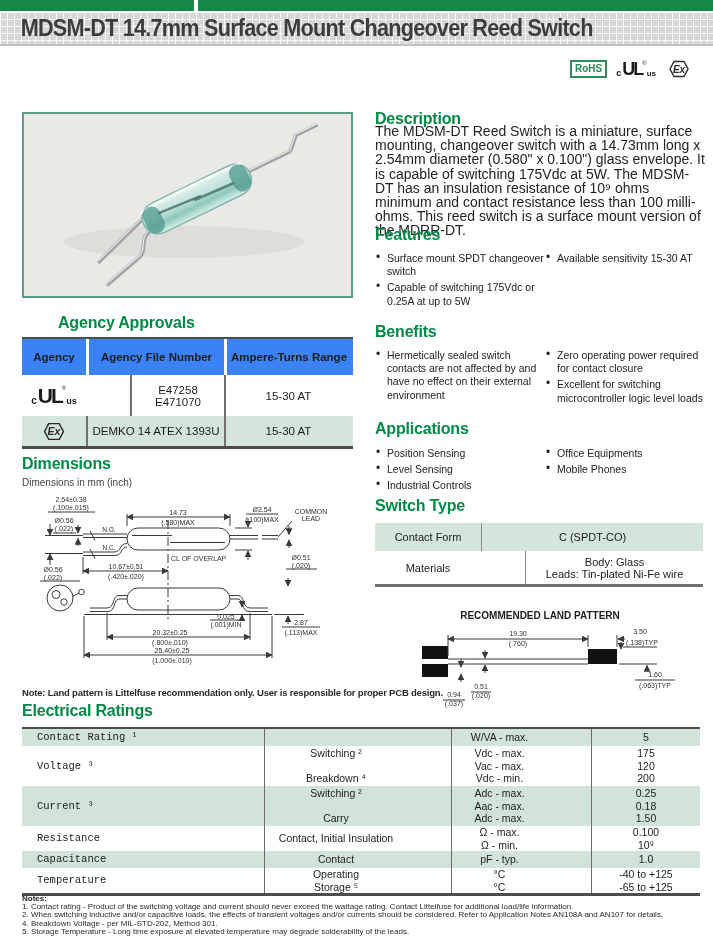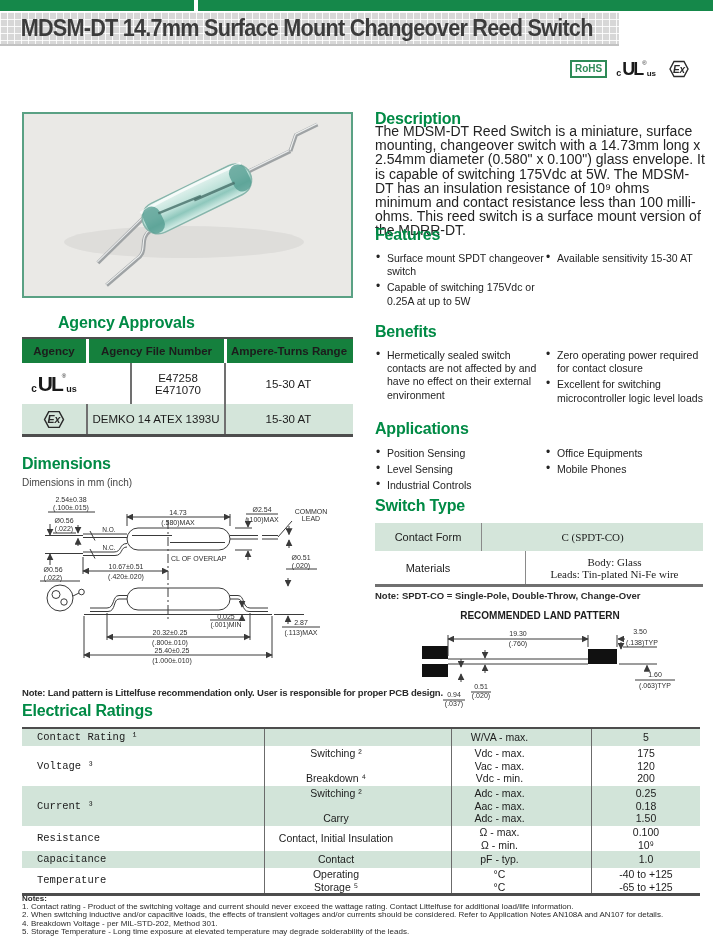--- a/index.html
+++ b/index.html
@@ -4,21 +4,21 @@
 <style>
   * { margin:0; padding:0; box-sizing:border-box; }
   html,body { background:#fff; }
   body { font-family:"Liberation Sans", sans-serif; color:#222; }
   .page { position:relative; width:713px; height:938px; background:#fff; overflow:hidden; }
 
   
   .top-bar { position:absolute; left:0; top:0; width:713px; height:11px; background:#15884a; }
   .top-bar .notch { position:absolute; left:194px; top:0; width:4px; height:11px; background:#fff; }
   .title-band {
-    position:absolute; left:0; top:12px; width:619px; height:34px;
+    position:absolute; left:0; top:12px; width:713px; height:34px;
     background-color:#d7d7d7;
     background-image:
       linear-gradient(rgba(255,255,255,.85) 1px, transparent 1px),
       linear-gradient(90deg, rgba(255,255,255,.85) 1px, transparent 1px);
     background-size:7px 7px;
     border-bottom:2px solid #c2c2c2;
     display:flex; align-items:center;
   }
   .title-band .title {
     padding-left:22px; font-size:23px; font-weight:bold; color:#3c3c3c;
@@ -44,41 +44,41 @@
   .blist { position:absolute; display:flex; }
   .bcol { width:170px; }
   .bcol.second { width:160px; }
   .blist ul { list-style:none; }
   .blist li { position:relative; padding-left:12px; font-size:10.5px; line-height:13.2px; margin-bottom:3px; color:#232323; }
   .blist li::before { content:"\2022"; position:absolute; left:1px; top:-1px; font-size:12px; }
 
   
   .agency-table { position:absolute; left:22px; top:337px; width:331px; border-top:2px solid #4d4d4d; border-bottom:3px solid #4d4d4d; }
   .agency-row { display:grid; grid-template-columns:64px 138px 127px; }
-  .agency-row.head { background:#15803d; height:24px; }
+  .agency-row.head { background:#3b82f6; height:36px; }
   .agency-row.head .cell { font-weight:bold; font-size:11.5px; color:#1c1c1c; }
   .agency-row.head .cell + .cell { border-left:3px solid #fff; }
   .agency-row.r1 { background:#fff; height:41px; }
   .agency-row.r2 { background:#d4e5da; height:30px; }
   .agency-row.r1 .cell + .cell, .agency-row.r2 .cell + .cell { border-left:2px solid #707070; }
   .agency-table .cell { display:flex; align-items:center; justify-content:center; text-align:center; font-size:11.5px; color:#1c1c1c; }
   .ml { white-space:pre-line;margin-left:44px; }
 
   
   .dims-sub { position:absolute; left:22px; top:477px; font-size:10px; color:#444; }
   .dims-svg { position:absolute; left:20px; top:490px; }
   .dims-note { position:absolute; left:22px; top:687px; font-size:9.5px; font-weight:bold; color:#2a2a2a; letter-spacing:-0.2px; }
 
   
   .switch-table { position:absolute; left:375px; top:523px; width:328px; border-bottom:3px solid #707070; }
   .switch-row { display:grid; grid-template-columns:106px 222px; }
   .switch-row.r1 { background:#d4e5da; height:28px; }
   .switch-row.r2 { background:#fff; height:33px; }
   .switch-row .cell { display:flex; align-items:center; justify-content:center; text-align:center; font-size:11px; color:#1c1c1c; }
-  .switch-row .cell + .cell { border-left:1px solid #8a8a8a;font-family:Liberation Serif, serif; }
+  .switch-row .cell + .cell { border-left:1px solid #8a8a8a; }
   .switch-note { position:absolute; left:375px; top:590px; font-size:9.5px; font-weight:bold; color:#2a2a2a; }
   .lp-title { position:absolute; left:390px; top:610px; width:300px; text-align:center; font-size:10px; font-weight:bold; color:#1c1c1c; }
   .lp-svg { position:absolute; left:385px; top:622px; }
 
   
   .elec-table { position:absolute; left:22px; top:727px; width:678px; border-top:2px solid #4d4d4d; border-bottom:3px solid #4d4d4d; }
   .erow { display:grid; grid-template-columns:198px 187px 140px 153px; }
   .erow.shade { background:#d2e4d9; }
   .erow .ec { display:flex; flex-direction:column; justify-content:center; align-items:center; text-align:center; font-size:10.5px; line-height:12.6px; color:#1c1c1c; }
   .erow .ec.name { align-items:flex-start; text-align:left; padding-left:15px;font-family:Liberation Mono, monospace; }
@@ -356,21 +356,20 @@
     <div class="switch-row r1">
       <div class="cell">Contact Form</div>
       <div class="cell">C (SPDT-CO)</div>
     </div>
     <div class="switch-row r2">
       <div class="cell">Materials</div>
       <div class="cell ml">Body: Glass
 Leads: Tin-plated Ni-Fe wire</div>
     </div>
   </div>
-  <div class="switch-note">Note: SPDT-CO = Single-Pole, Double-Throw, Change-Over</div>
 
   <div class="lp-title">RECOMMENDED LAND PATTERN</div>
   <svg class="lp-svg" width="325" height="92" viewBox="0 0 325 92">
     <defs>
       <marker id="arP" viewBox="0 0 10 10" refX="9" refY="5" markerWidth="7" markerHeight="7" orient="auto-start-reverse">
         <path d="M0,0 L10,5 L0,10 Z" fill="#3a3a3a"></path>
       </marker>
     </defs>
     <g stroke="#3a3a3a" stroke-width="1" fill="none">
       <rect x="37" y="24" width="26" height="13" fill="#111" stroke="none"></rect>

